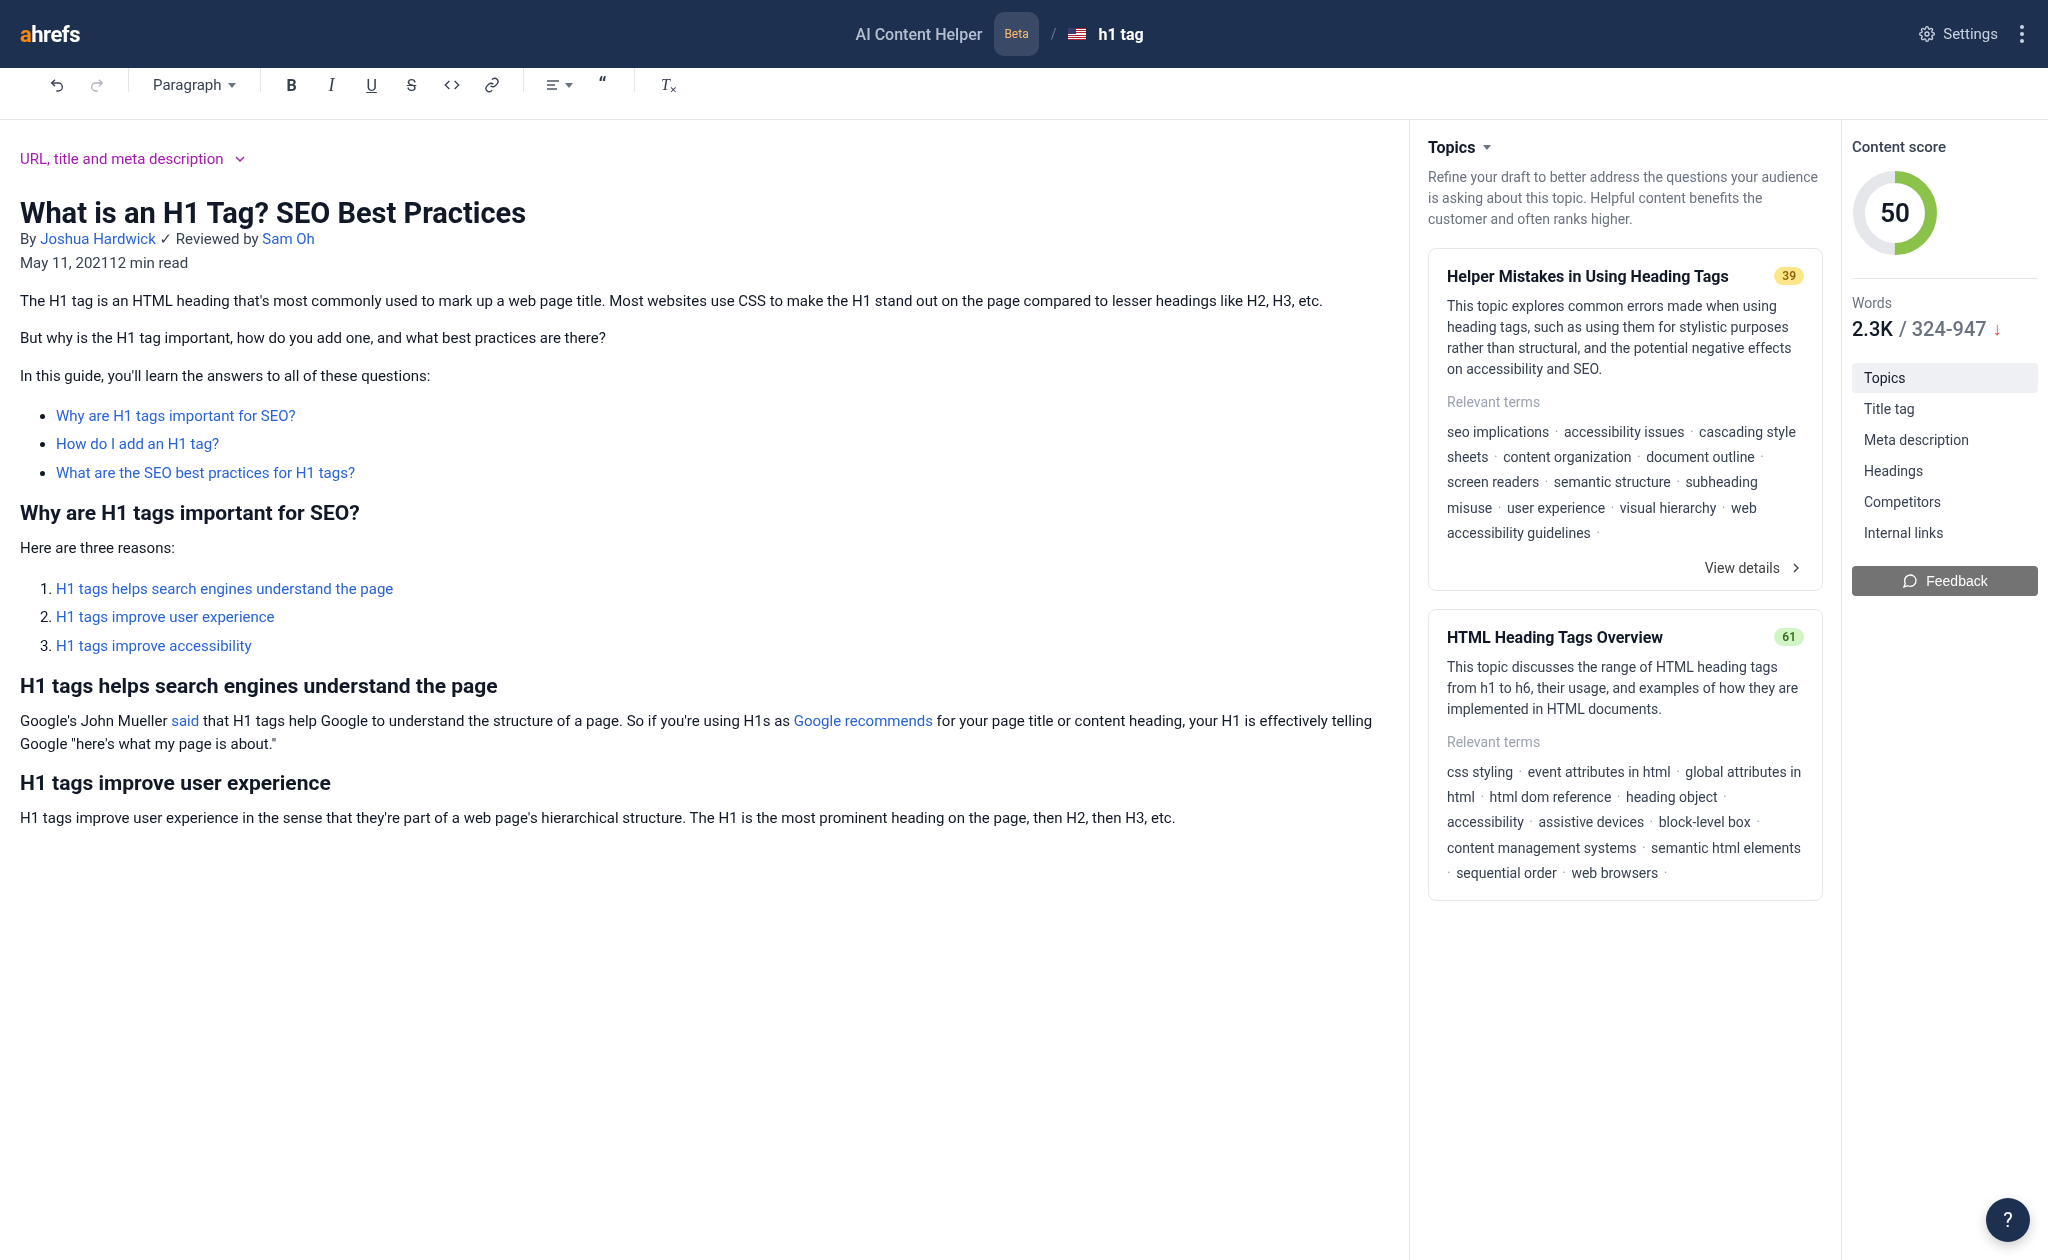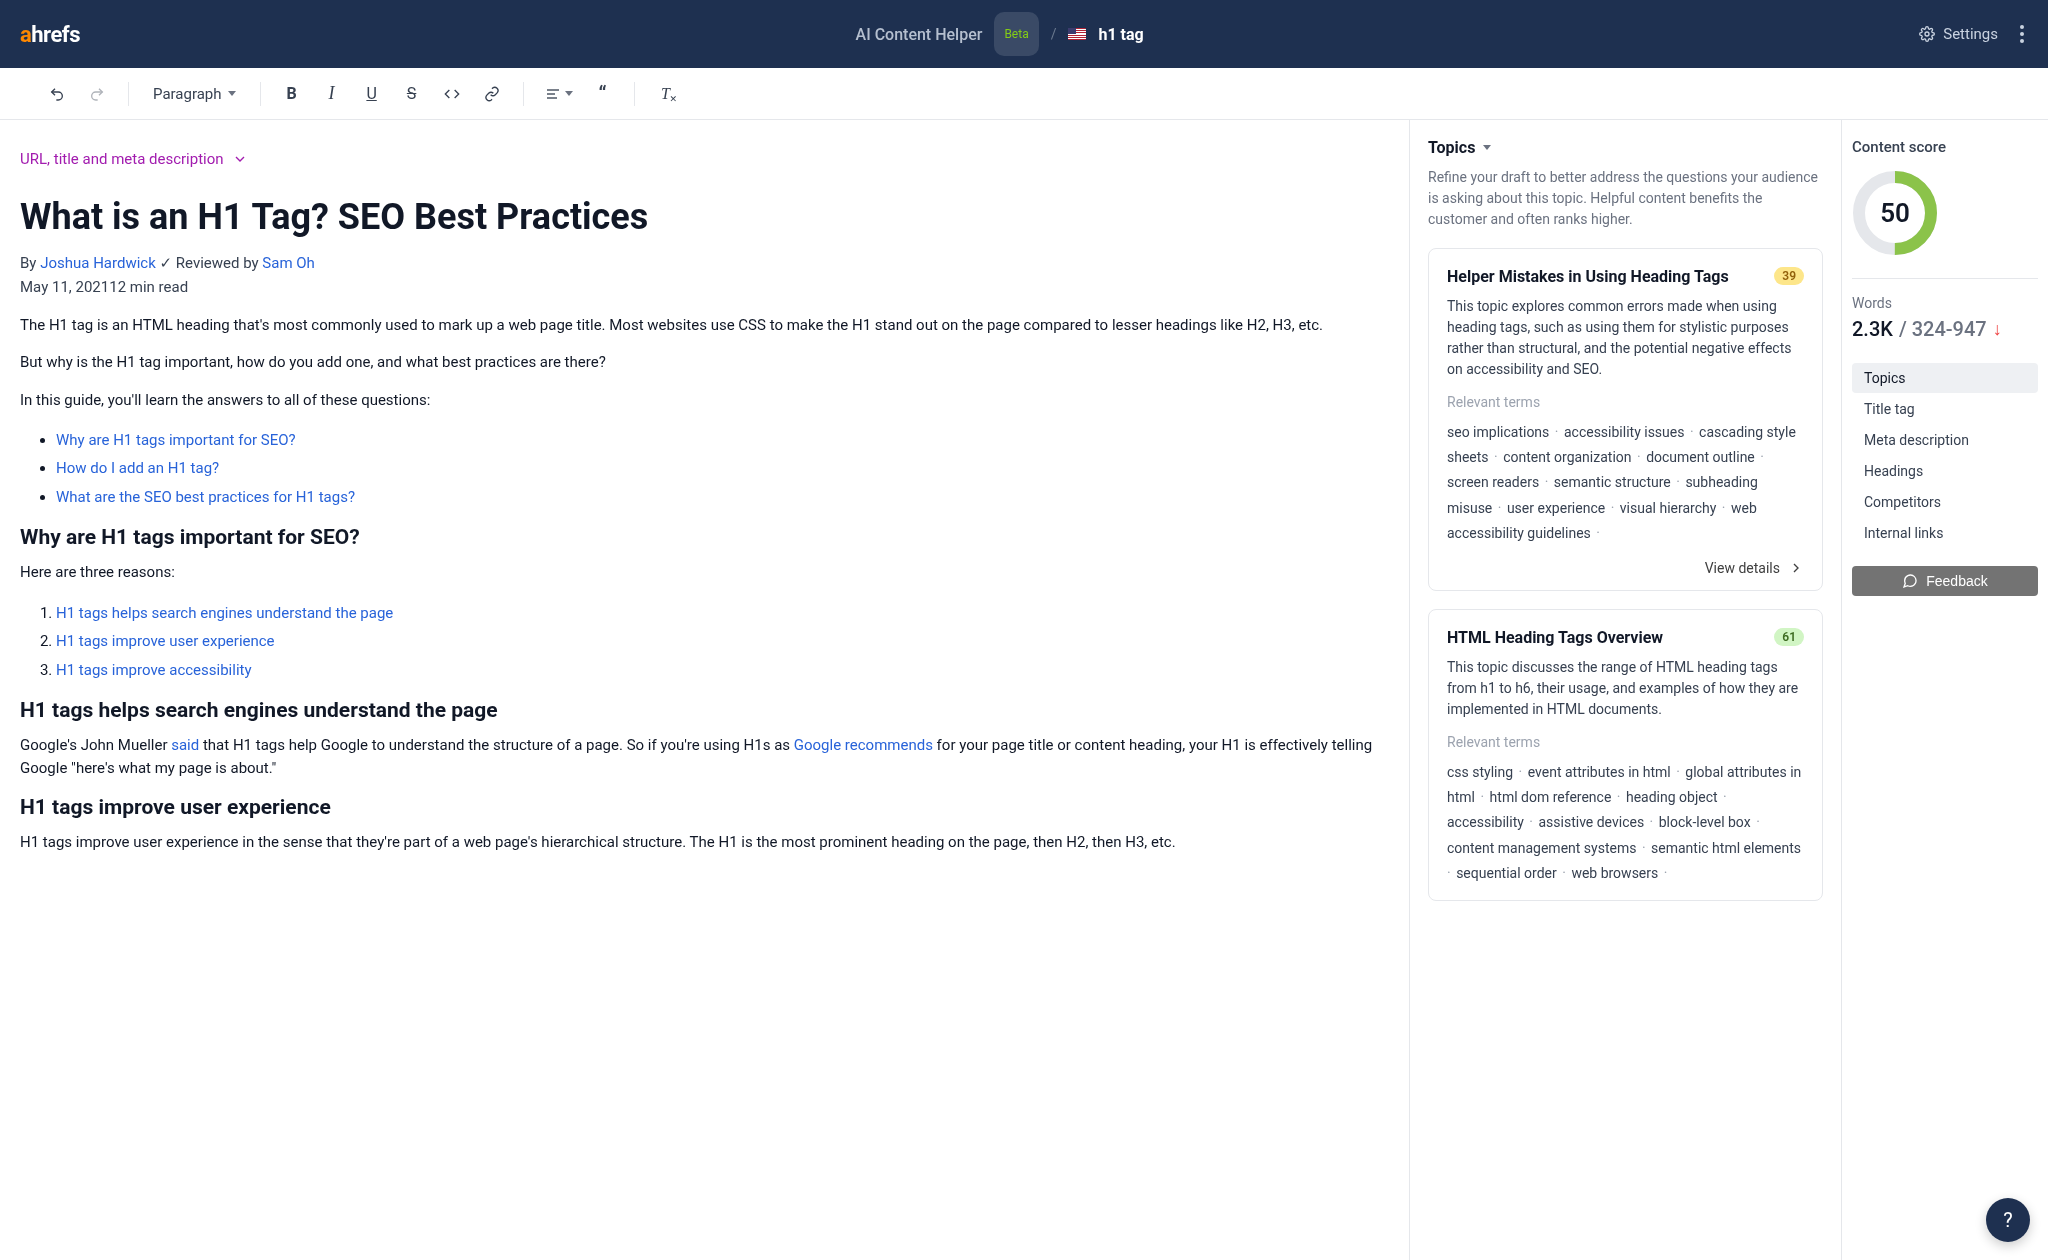--- a/index.html
+++ b/index.html
@@ -6,46 +6,46 @@
 body { font-family: -apple-system, BlinkMacSystemFont, "Segoe UI", Roboto, Helvetica, Arial, sans-serif; font-size: 14px; color: #111827; background: #fff; overflow-x: hidden; }
 a { color: #2863d9; text-decoration: none; }
 
 
 .header { background: #1e3050; color: #fff; display: flex; align-items: center; height: 68px; padding: 0 20px; }
 .logo { font-size: 22px; font-weight: 700; letter-spacing: -0.5px; }
 .logo .a { color: #ff8800; }
 .logo .rest { color: #fff; }
 .header-center { flex: 1; display: flex; align-items: center; justify-content: center; gap: 12px; }
 .header-center .title { color: #b5bfcf; font-size: 16px; font-weight: 500; }
-.badge-beta { background: #3a4a66; color: #84cc16; font-size: 12px; padding: 15px 10px; border-radius: 10px; }
+.badge-beta { background: #3a4a66; color: #fdba74; font-size: 12px; padding: 15px 10px; border-radius: 10px; }
 .header-center .slash { color: #6b7a90; }
 .flag { width: 18px; height: 12px; display: inline-block; background: linear-gradient(#b22234 8%, #fff 8% 15%, #b22234 15% 23%, #fff 23% 31%, #b22234 31% 38%, #fff 38% 46%, #b22234 46% 54%, #fff 54% 62%, #b22234 62% 69%, #fff 69% 77%, #b22234 77% 85%, #fff 85% 92%, #b22234 92%); position: relative; border-radius:1px;}
 .flag::before { content:""; position:absolute; top:0; left:0; width:8px; height:6px; background:#3c3b6e; }
 .header-center .keyword { color: #fff; font-weight: 700; font-size: 16px; }
 .header-right { display: flex; gap: 18px; }
 .settings-btn { display: flex; align-items: center; gap: 8px; color: #c9d2e0; font-size: 15px; cursor: pointer; }
 .kebab { display:flex; flex-direction:column; gap:3px; cursor:pointer; padding:4px;}
 .kebab span { width:4px; height:4px; background:#c9d2e0; border-radius:50%; }
 
 
-.toolbar { height: 52px; border-bottom: 1px solid #e5e7eb; display:flex; align-items:center; padding: 0 40px; gap: 6px; }
+.toolbar { height: 52px; border-bottom: 1px solid #e5e7eb; display:flex; padding: 0 40px; gap: 6px; }
 .tbtn { width: 34px; height:34px; display:flex; align-items:center; justify-content:center; color:#374151; cursor:pointer; border-radius:4px; font-size:16px;}
 .tsep { width:1px; height:24px; background:#e5e7eb; margin: 0 8px; }
 .tdrop { display:flex; align-items:center; gap:6px; padding:0 10px; height:34px; cursor:pointer; color:#374151; font-size:15px;}
 .caret { width:0; height:0; border-left:4px solid transparent; border-right:4px solid transparent; border-top:5px solid #6b7280; }
 
 
 .main { display:flex; height: calc(100vh - 102px); }
 .editor-col { flex:1; overflow-y:auto; padding: 30px 28px 40px 20px; border-right:1px solid #e5e7eb; }
 .topics-col { width: 432px; overflow-y:auto; padding: 18px 18px 40px 18px; border-right:1px solid #e5e7eb; }
 .score-col { width: 206px; padding: 18px 10px; }
 
 
 .meta-toggle { color:#a21caf; font-size:15px; display:flex; align-items:center; gap:8px; margin-bottom:28px; cursor:pointer;}
-.editor-col h1 { font-size:36px; font-weight:700; margin-bottom:16px; color:#111827;}
+.editor-col h1 { font-size:29px; font-weight:700; margin-bottom:0; color:#111827;}
 .byline { color:#374151; font-size:15px; margin-bottom:6px;}
 .dateline { color:#374151; font-size:15px; margin-bottom:18px;}
 .editor-col p { font-size:15px; line-height:1.55; color:#111827; margin-bottom:14px;}
 .editor-col ul, .editor-col ol { padding-left: 36px; margin-bottom:14px;}
 .editor-col li { font-size:15px; line-height:1.9; }
 .editor-col h2 { font-size:21px; font-weight:700; margin: 6px 0 12px 0; color:#111827;}
 
 
 .topics-header { display:flex; align-items:center; gap:8px; font-weight:700; font-size:16px; margin-bottom:10px; cursor:pointer;}
 .topics-desc { color:#6b7280; font-size:14px; line-height:1.5; margin-bottom:18px;}

